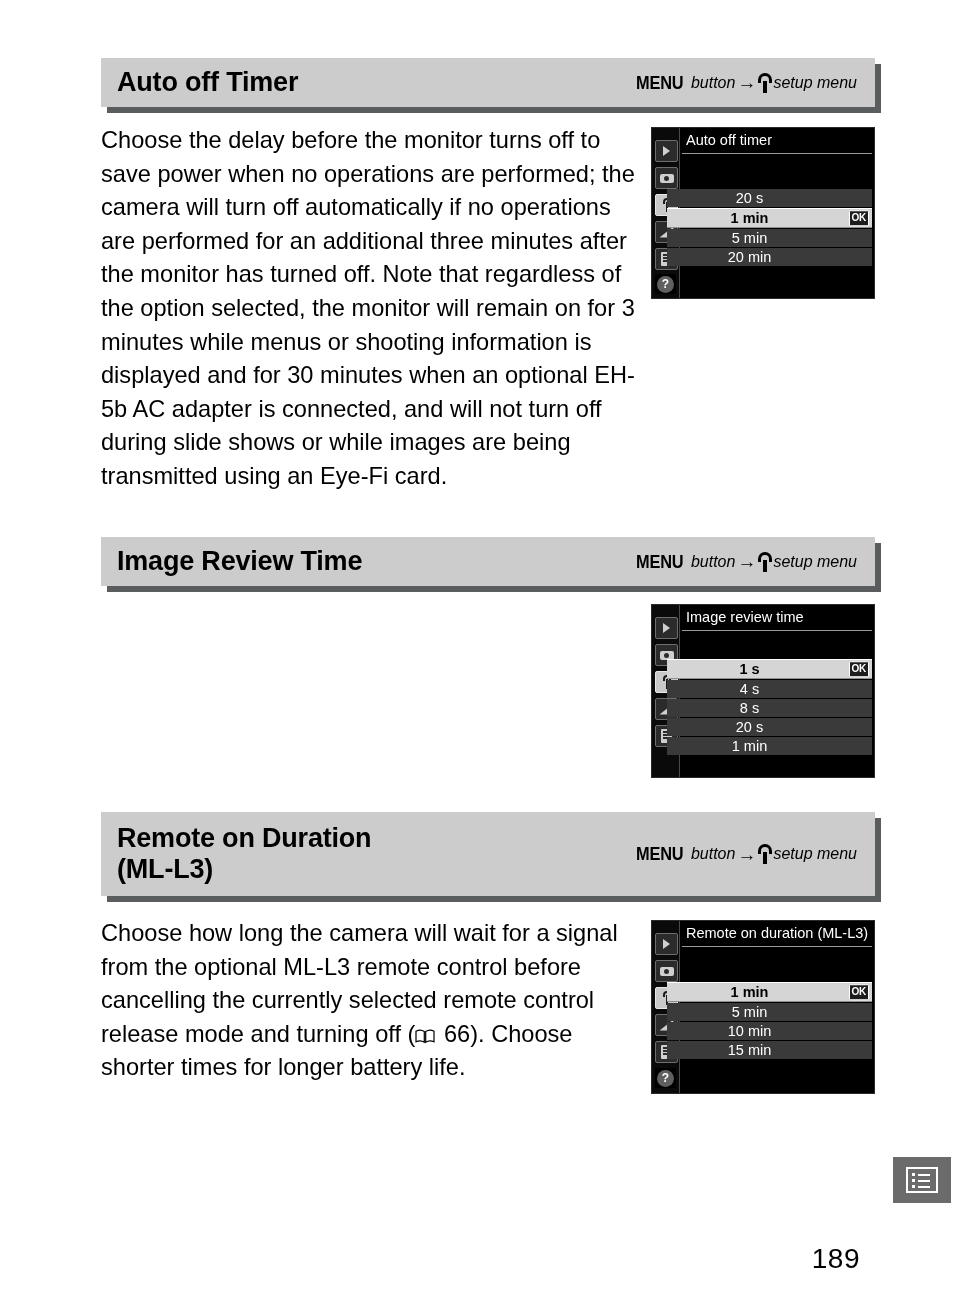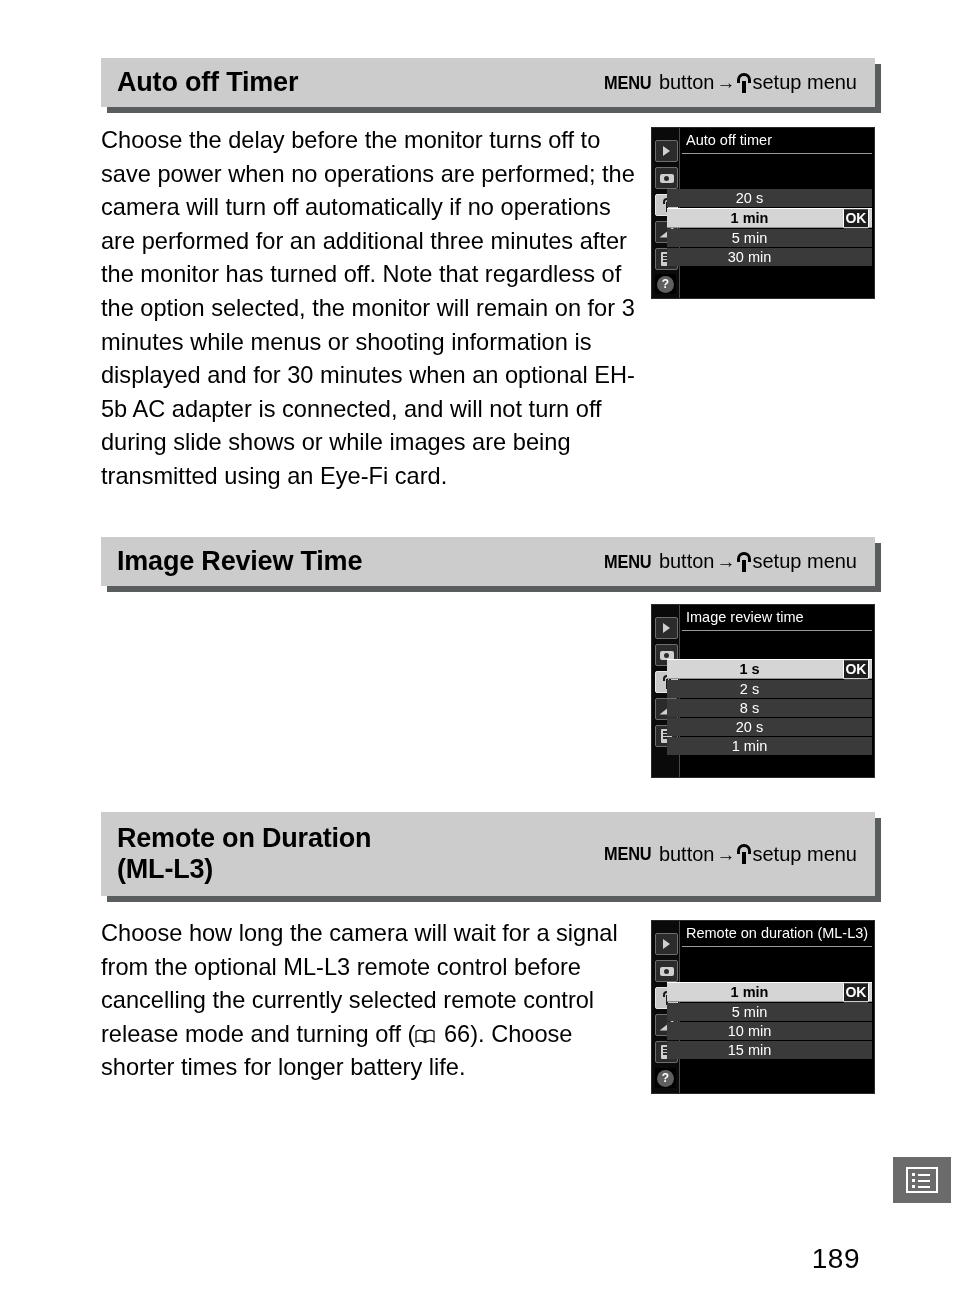--- a/index.html
+++ b/index.html
@@ -68,21 +68,22 @@
   }
   .hdr-path .menu-word {
     font-weight: bold;
     font-size: 19px;
     transform: scaleX(0.86);
     transform-origin: left center;
     display: inline-block;
     letter-spacing: -0.2px;
   }
   .hdr-path .ital {
-    font-size: 20px;
+    font-style: italic;
+    font-size: 16px;
   }
   .hdr-path .arrow {
     font-size: 19px;
     font-weight: bold;
     padding: 0 2px;
     line-height: 1;
   }
   .wrench {
     display: inline-block;
     width: 14px;
@@ -290,21 +291,21 @@
     font-weight: bold;
   }
   .ok-badge {
     position: absolute;
     right: 3px;
     top: 50%;
     transform: translateY(-50%);
     background: #1d1d1d;
     color: #ffffff;
     border: 1px solid #ffffff;
-    font-size: 14px;
+    font-size: 10px;
     font-weight: bold;
     line-height: 1;
     padding: 2px 2px 1.5px 2px;
     border-radius: 1px;
     letter-spacing: -0.3px;
   }
 
   
   .tab-marker {
     position: absolute;
@@ -397,21 +398,21 @@
           <span class="lbl">20 s</span>
         </div>
         <div class="lcd-row sel">
           <span class="lbl">1 min</span>
           <span class="ok-badge">OK</span>
         </div>
         <div class="lcd-row">
           <span class="lbl">5 min</span>
         </div>
         <div class="lcd-row">
-          <span class="lbl">30 min</span>
+          <span class="lbl">20 min</span>
         </div>
       </div>
     </div>
   </div>
 
   <div class="section" style="top:537px;">
     <div class="hdr-wrap">
       <div class="hdr-shadow"></div>
       <div class="hdr">
         <div class="hdr-title">Image Review Time</div>
@@ -447,21 +448,21 @@
           </div>
       </div>
       <div class="lcd-title">Image review time</div>
       <div class="lcd-titlerule"></div>
       <div class="lcd-rows" style="top:54px;">
         <div class="lcd-row sel">
           <span class="lbl">1 s</span>
           <span class="ok-badge">OK</span>
         </div>
         <div class="lcd-row">
-          <span class="lbl">2 s</span>
+          <span class="lbl">4 s</span>
         </div>
         <div class="lcd-row">
           <span class="lbl">8 s</span>
         </div>
         <div class="lcd-row">
           <span class="lbl">20 s</span>
         </div>
         <div class="lcd-row">
           <span class="lbl">1 min</span>
         </div>

